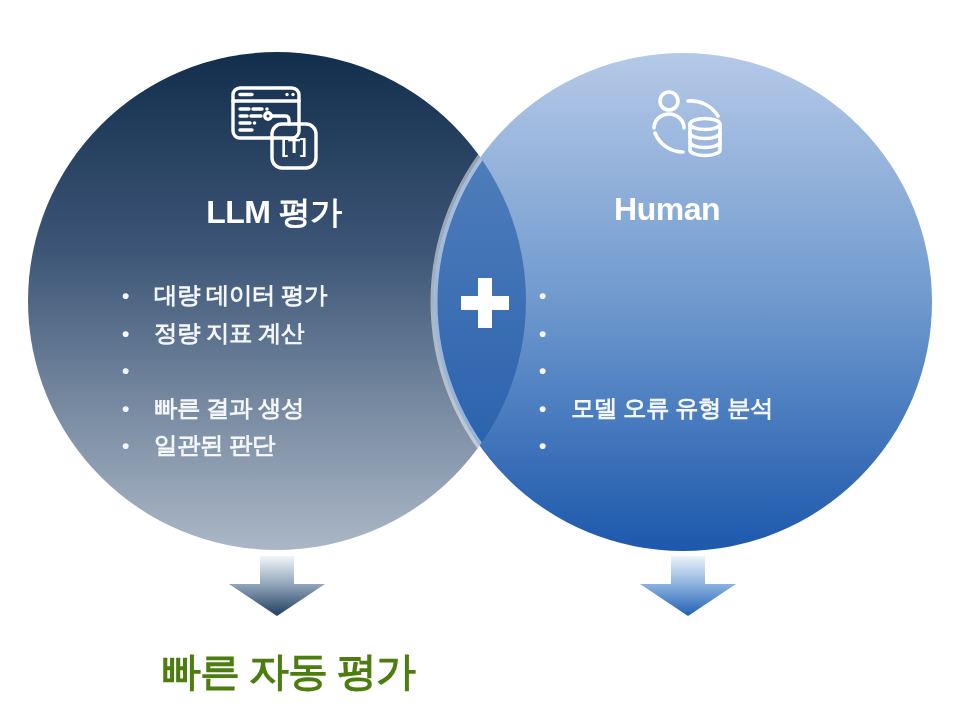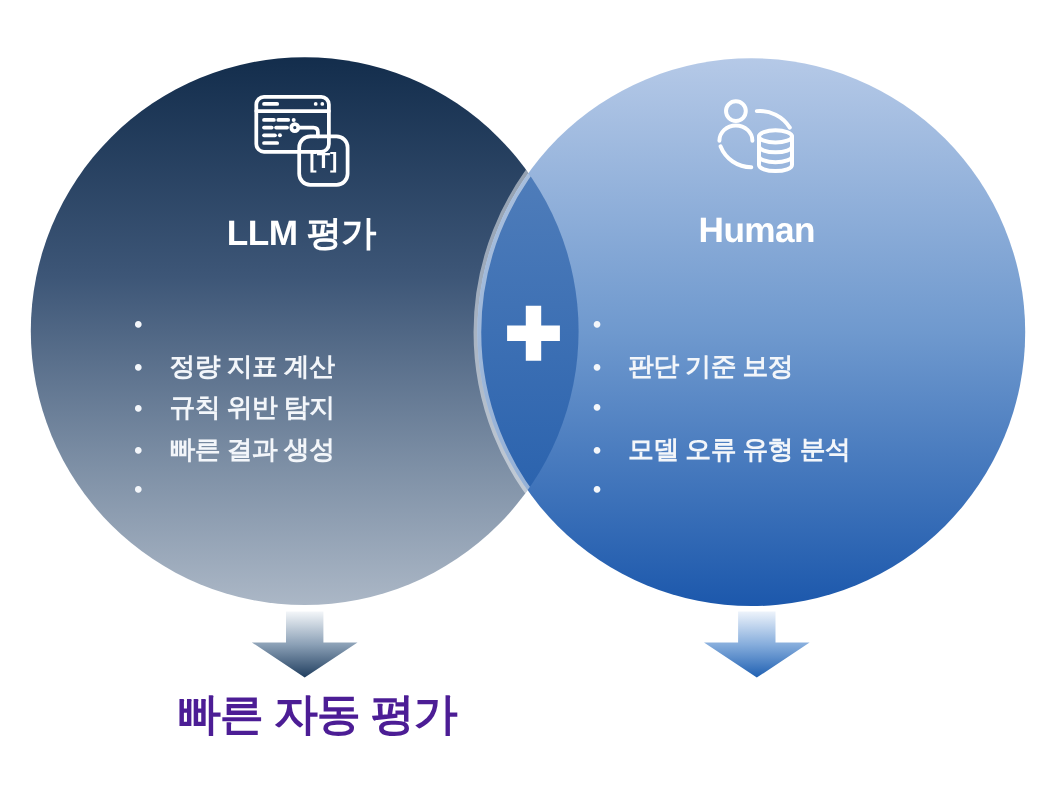--- a/index.html
+++ b/index.html
@@ -6,37 +6,37 @@
   .stage{
     position:relative;width:960px;height:718px;overflow:hidden;background:#ffffff;
     font-family:"Liberation Sans","DejaVu Sans",sans-serif;
   }
   .layer{position:absolute;left:0;top:0;}
   .circle-title{
     position:absolute;top:191px;transform:translateX(-50%);
     color:#ffffff;font-size:32px;font-weight:700;letter-spacing:-0.5px;white-space:nowrap;
   }
   .circle-title.left{left:274px;text-align:right;}
-  .circle-title.right{left:688px;text-align:right;}
+  .circle-title.right{left:667px;text-align:right;}
   ul.feature-list{
     position:absolute;top:277px;margin:0;padding:0;list-style:none;
   }
   ul.feature-list.left{left:120px;}
   ul.feature-list.right{left:537px;}
   ul.feature-list li{
     display:flex;align-items:baseline;height:37.5px;line-height:37.5px;
     color:#f3f6fa;font-size:23.5px;font-weight:700;letter-spacing:-0.5px;white-space:nowrap;
   }
   ul.feature-list .bullet{width:32px;font-size:21px;padding-left:2px;}
   .icon-box{position:absolute;}
   .icon-box.left{left:228px;top:84px;}
   .icon-box.right{left:642px;top:86px;}
   .result-label{
-    position:absolute;top:622px;transform:translateX(-50%);
-    color:#4c1d95;font-size:40px;font-weight:700;letter-spacing:-1px;white-space:nowrap;
+    position:absolute;top:644px;transform:translateX(-50%);
+    color:#4d7c0f;font-size:40px;font-weight:700;letter-spacing:-1px;white-space:nowrap;
   }
   .result-label.left{left:288px;}
   .result-label.right{left:691px;}
 </style>
 </head>
 <body>
 
 <div class="stage">
 
   <svg class="layer" width="960" height="718" viewBox="0 0 960 718" aria-hidden="false">
@@ -115,46 +115,46 @@
     <ellipse cx="63" cy="38" rx="15" ry="5.5"></ellipse>
     <path d="M48,38 V64 a15,5.5 0 0 0 30,0 V38"></path>
     <path d="M48,47 a15,5.5 0 0 0 30,0"></path>
     <path d="M48,56 a15,5.5 0 0 0 30,0"></path>
   </svg>
 
   <div class="circle-title left">LLM 평가</div>
   <ul class="feature-list left">
     <li>
       <span class="bullet">•</span>
+      <span>대량 데이터 평가</span>
     </li>
     <li>
       <span class="bullet">•</span>
       <span>정량 지표 계산</span>
     </li>
     <li>
       <span class="bullet">•</span>
-      <span>규칙 위반 탐지</span>
     </li>
     <li>
       <span class="bullet">•</span>
       <span>빠른 결과 생성</span>
     </li>
     <li>
       <span class="bullet">•</span>
+      <span>일관된 판단</span>
     </li>
   </ul>
 
   <div class="circle-title right">Human</div>
   <ul class="feature-list right">
     <li>
       <span class="bullet">•</span>
     </li>
     <li>
       <span class="bullet">•</span>
-      <span>판단 기준 보정</span>
     </li>
     <li>
       <span class="bullet">•</span>
     </li>
     <li>
       <span class="bullet">•</span>
       <span>모델 오류 유형 분석</span>
     </li>
     <li>
       <span class="bullet">•</span>

